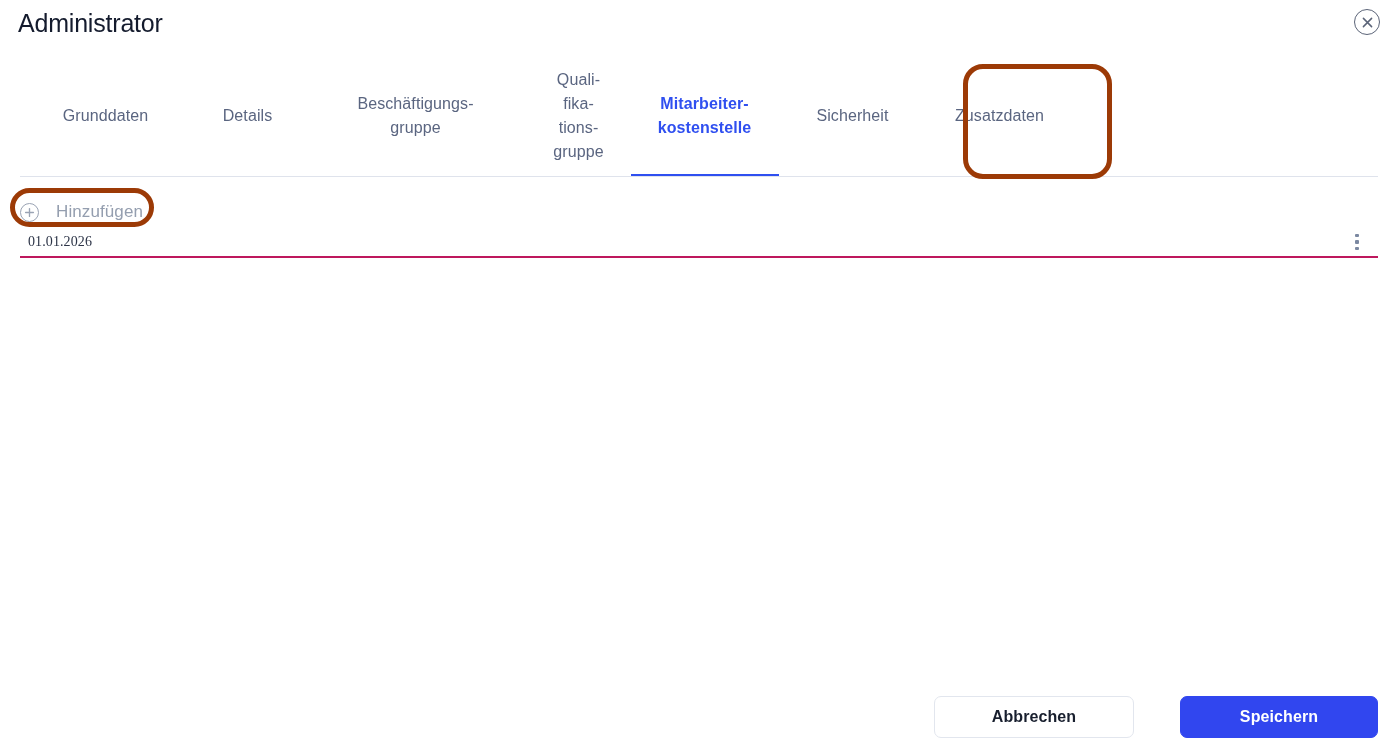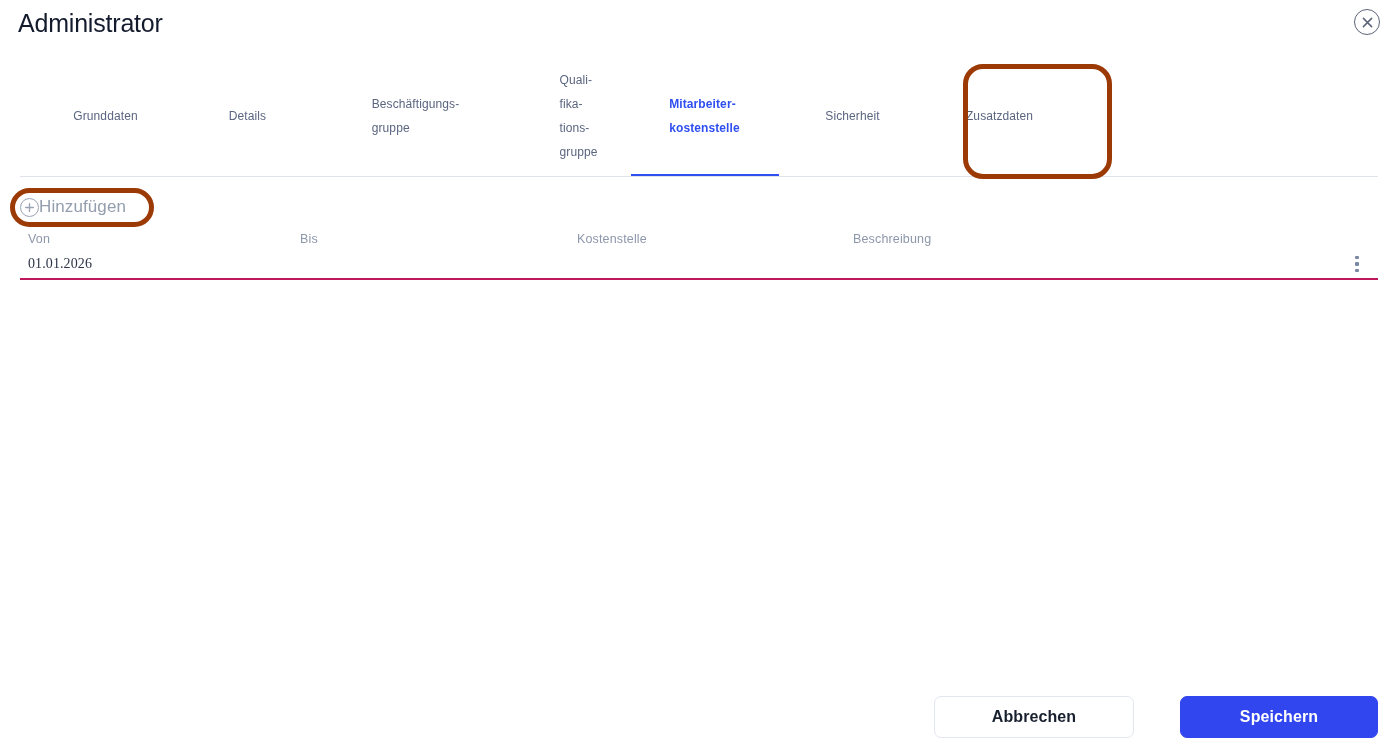--- a/index.html
+++ b/index.html
@@ -55,22 +55,22 @@
     width: 1358px;
     height: 121px;
     border-bottom: 1px solid #dfe3ec;
     display: flex;
     align-items: center;
     overflow: hidden;
   }
 
   .tab {
     flex: 0 0 auto;
-    text-align: left;
-    font-size: 12px;
+    text-align: center;
+    font-size: 16px;
     line-height: 24px;
     color: #5a6580;
     letter-spacing: 0.1px;
     cursor: pointer;
     position: relative;
     height: 121px;
     display: flex;
     align-items: center;
     justify-content: center;
     padding: 0 6px;
@@ -103,22 +103,22 @@
   .tab-7 { width: 147px; }
   .tab-8 { width: 147px; }
 
   
   .add-row {
     position: absolute;
     left: 20px;
     top: 192px;
     height: 30px;
     display: flex;
-    align-items: center;
-    gap: 0;
+    align-items: flex-end;
+    gap: 17px;
     cursor: pointer;
   }
   .plus-icon {
     width: 19px;
     height: 19px;
     border-radius: 50%;
     border: 1.4px solid #9aa3b4;
     display: flex;
     align-items: center;
     justify-content: center;
@@ -275,27 +275,20 @@
     <span class="plus-icon">
       <svg width="11" height="11" viewBox="0 0 11 11" aria-hidden="true">
         <path d="M5.5 1.6 V9.4 M1.6 5.5 H9.4" stroke="#9aa3b4" stroke-width="1.35" stroke-linecap="round" fill="none"></path>
       </svg>
     </span>
     <span class="add-label">Hinzufügen</span>
   </div>
 
   <div class="table">
 
-    <div class="thead">
-      <div class="th col-von">Von</div>
-      <div class="th col-bis">Bis</div>
-      <div class="th col-kst">Kostenstelle</div>
-      <div class="th col-besch">Beschreibung</div>
-      <div class="th col-menu"></div>
-    </div>
 
     <div class="trow">
       <div class="td col-von">01.01.2026</div>
       <div class="td col-bis"></div>
       <div class="td col-besch"></div>
       <div class="col-menu">
         <span class="kebab">
           <i></i>
             <i></i>
             <i></i>

